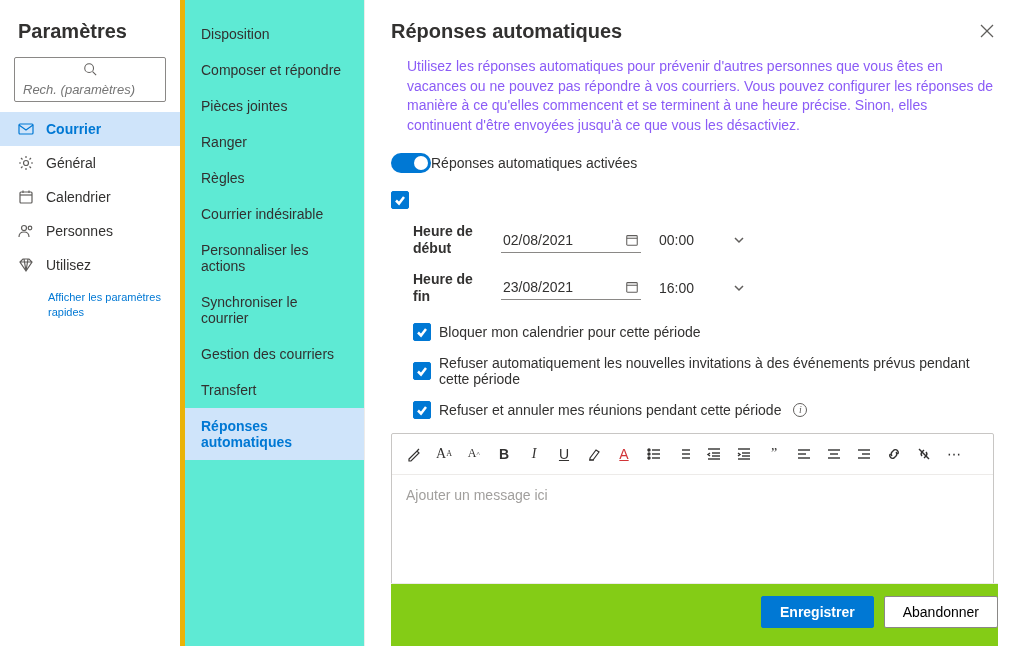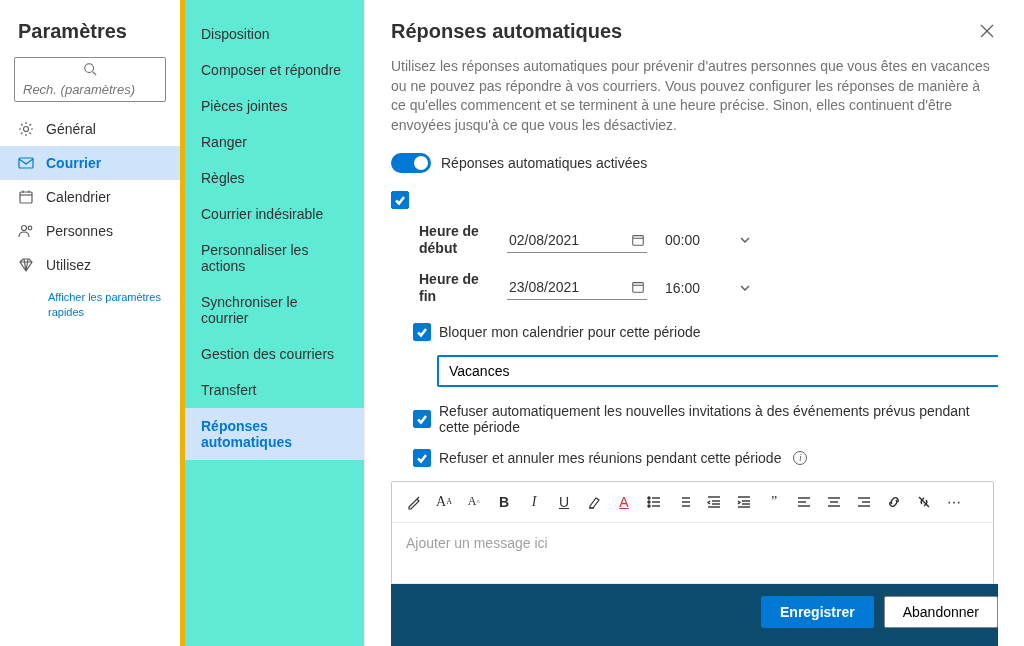--- a/index.html
+++ b/index.html
@@ -112,28 +112,29 @@
       padding: 4px;
       color: #605e5c;
     }
     .close-btn svg { width: 14px; height: 14px; }
     .content {
       flex: 1;
       overflow-y: auto;
       padding-right: 4px;
     }
     .desc {
-      color: #737373;
+      color: #8b5cf6;
       margin-bottom: 18px;
       line-height: 1.4;
+      margin-left: 16px;
     }
     .toggle-row {
       display: flex;
       align-items: center;
-      gap: 10px;
+      gap: 0;
       margin-bottom: 18px;
       text-align: center;
     }
     .toggle {
       width: 40px;
       height: 20px;
       border-radius: 10px;
       background: #0078d4;
       position: relative;
       cursor: pointer;
@@ -165,21 +166,21 @@
       justify-content: center;
       cursor: pointer;
       flex-shrink: 0;
     }
     .checkbox.checked {
       background: #0078d4;
       border-color: #0078d4;
     }
     .checkbox.checked svg { width: 12px; height: 12px; stroke: #fff; fill:none; stroke-width: 2.5; }
     .datetime-grid {
-      margin-left: 28px;
+      margin-left: 22px;
       margin-bottom: 18px;
     }
     .dt-row {
       display: flex;
       align-items: center;
       gap: 16px;
       margin-bottom: 14px;
     }
     .dt-label {
       width: 72px;
@@ -264,21 +265,21 @@
       padding: 12px 14px;
       color: #a19f9d;
       font-size: 14px;
     }
     .footer {
       display: flex;
       justify-content: flex-end;
       gap: 10px;
       padding: 12px 0 18px;
       border-top: 1px solid #edebe9;
-      background: #0c4a6e;
+      background: #84cc16;
     }
     .btn {
       padding: 7px 18px;
       border-radius: 2px;
       font-size: 14px;
       cursor: pointer;
       border: 1px solid #8a8886;
       background: #fff;
     }
     .btn.primary {
@@ -296,33 +297,33 @@
   <div class="sidebar-left">
     <h1>Paramètres</h1>
     <div class="search-box">
       <svg viewBox="0 0 16 16">
           <circle cx="7" cy="7" r="5" stroke-width="1.2"></circle>
           <line x1="11" y1="11" x2="15" y2="15" stroke-width="1.2"></line>
         </svg>
       <input type="text" placeholder="Rech. (paramètres)" style="">
     </div>
 
+    <div class="nav-item active">
+      <svg viewBox="0 0 16 16" fill="none" stroke="#0078d4" stroke-width="1.2">
+          <rect x="1" y="3" width="14" height="10" rx="1"></rect>
+          <path d="M1 4l7 5 7-5"></path>
+        </svg>
+      <span>Courrier</span>
+    </div>
     <div class="nav-item">
       <svg viewBox="0 0 16 16" fill="none" stroke="#605e5c" stroke-width="1.2">
           <circle cx="8" cy="8" r="2.5"></circle>
           <path d="M8 1v2M8 13v2M1 8h2M13 8h2M3 3l1.5 1.5M11.5 11.5L13 13M13 3l-1.5 1.5M4.5 11.5L3 13"></path>
         </svg>
       <span>Général</span>
-    </div>
-    <div class="nav-item active">
-      <svg viewBox="0 0 16 16" fill="none" stroke="#0078d4" stroke-width="1.2">
-          <rect x="1" y="3" width="14" height="10" rx="1"></rect>
-          <path d="M1 4l7 5 7-5"></path>
-        </svg>
-      <span>Courrier</span>
     </div>
     <div class="nav-item">
       <svg viewBox="0 0 16 16" fill="none" stroke="#605e5c" stroke-width="1.2">
           <rect x="2" y="3" width="12" height="11" rx="1"></rect>
           <line x1="2" y1="6" x2="14" y2="6"></line>
           <line x1="5" y1="1.5" x2="5" y2="4"></line>
           <line x1="11" y1="1.5" x2="11" y2="4"></line>
         </svg>
       <span>Calendrier</span>
     </div>
@@ -421,23 +422,20 @@
 
       <div class="check-row indent">
         <div class="checkbox checked">
           <svg viewBox="0 0 12 12">
               <polyline points="2,6.5 5,9.5 10,3"></polyline>
             </svg>
         </div>
         <span>Bloquer mon calendrier pour cette période</span>
       </div>
 
-      <div class="subject-input">
-        <input type="text" value="Vacances" style="">
-      </div>
 
       <div class="check-row indent">
         <div class="checkbox checked">
           <svg viewBox="0 0 12 12">
               <polyline points="2,6.5 5,9.5 10,3"></polyline>
             </svg>
         </div>
         <span>Refuser automatiquement les nouvelles invitations à des événements prévus pendant cette période</span>
       </div>
 

